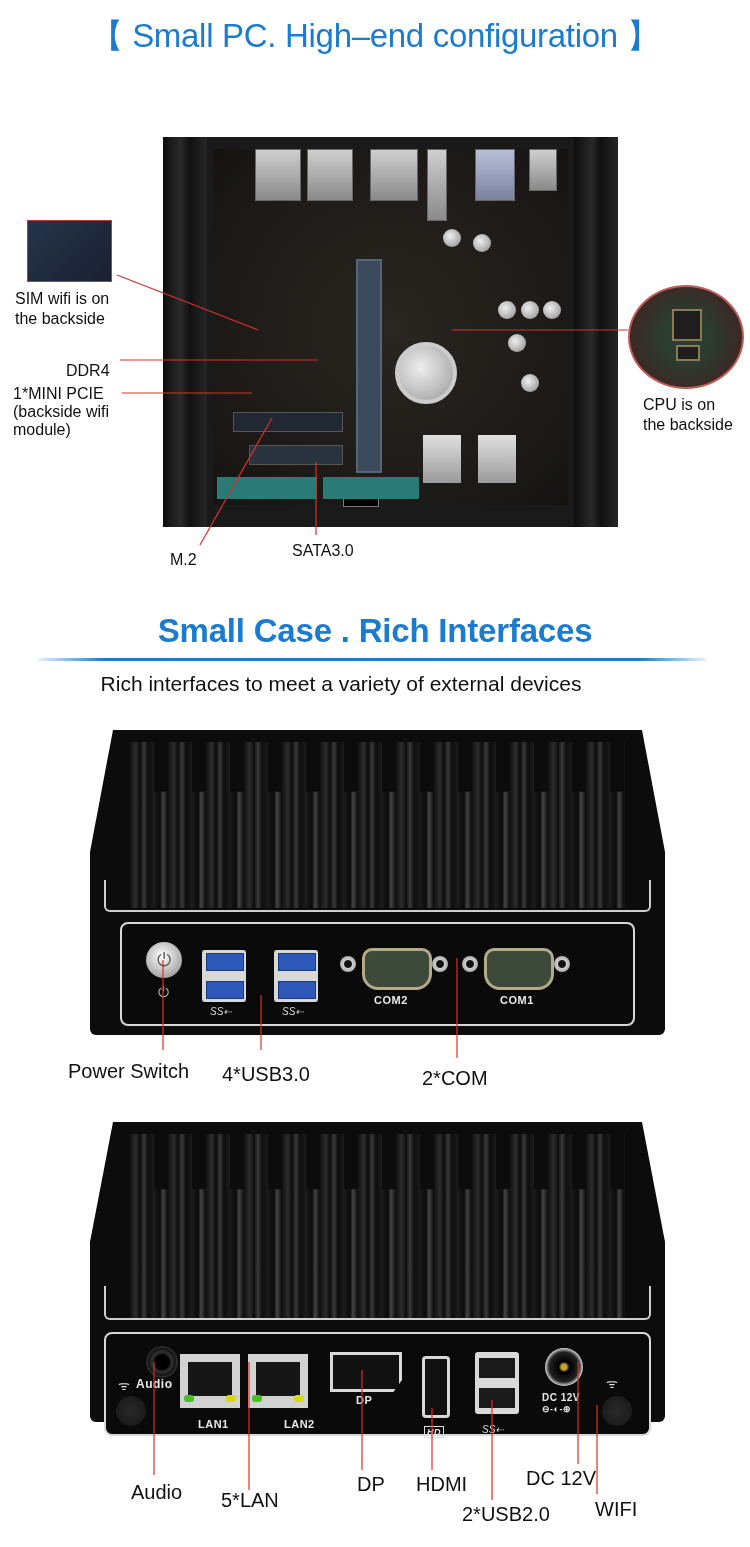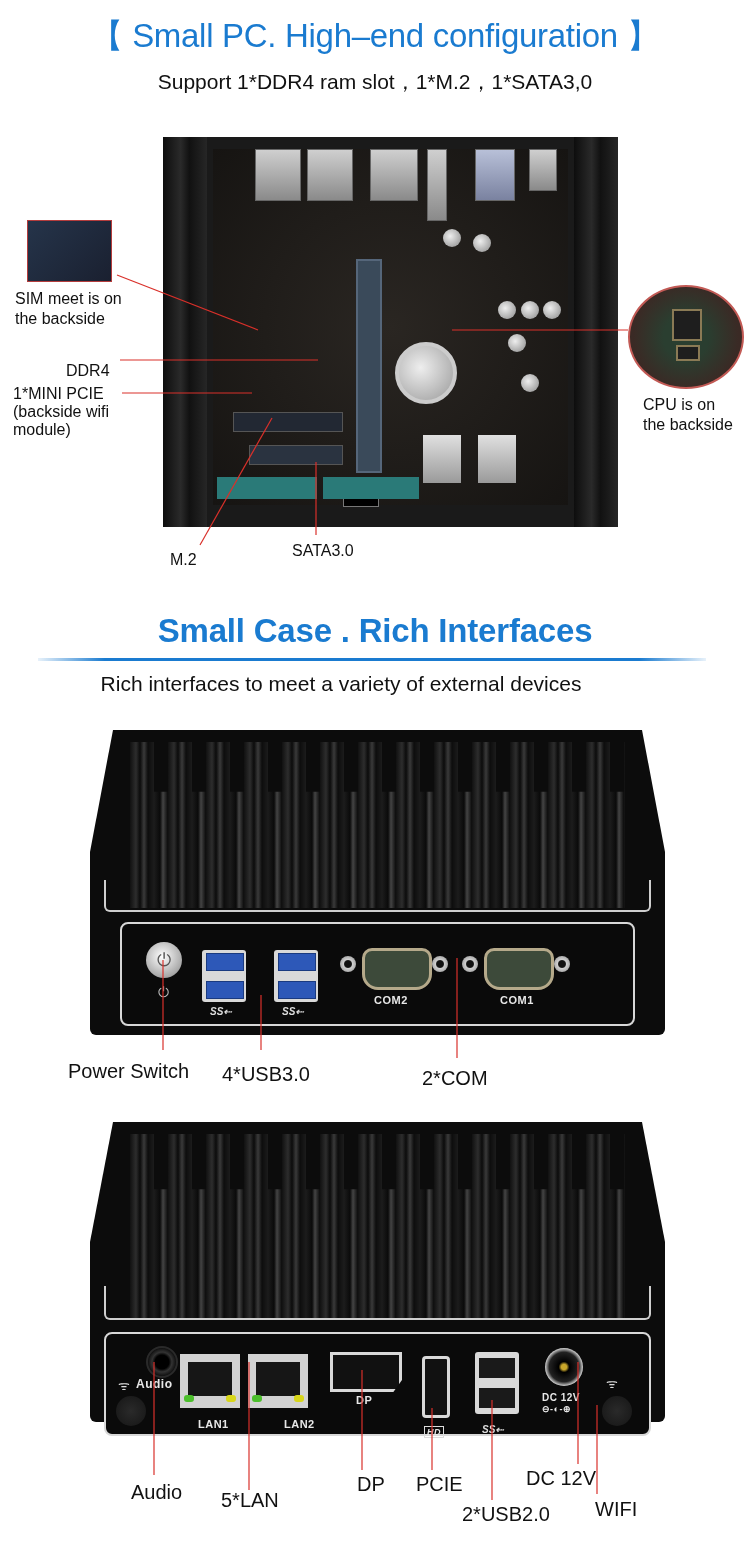--- a/index.html
+++ b/index.html
@@ -47,29 +47,28 @@
   .rj45{position:absolute;width:60px;height:54px;background:#d2d2d2;}
   .rj45 .hole{position:absolute;left:8px;top:8px;width:44px;height:34px;background:#161616;}
   .rj45 .ledg{position:absolute;left:4px;bottom:6px;width:10px;height:7px;background:#4bbf2b;border-radius:3px;}
   .rj45 .ledy{position:absolute;right:4px;bottom:6px;width:10px;height:7px;background:#d8d61a;border-radius:3px;}
   .pwr{position:absolute;width:36px;height:36px;border-radius:50%;background:radial-gradient(circle at 45% 40%,#fff,#a8a8a8 70%,#666);display:flex;align-items:center;justify-content:center;color:#555;font-size:18px;}
   .jack{position:absolute;width:28px;height:28px;border-radius:50%;background:radial-gradient(#000 35%,#333 50%,#111 70%);border:2px solid #2a2a2a;}
   .dcjack{position:absolute;width:38px;height:38px;border-radius:50%;background:radial-gradient(#c9a62a 10%,#000 20%,#222 55%,#ccc 70%,#888);}
   .foot{position:absolute;width:30px;height:30px;border-radius:50%;background:radial-gradient(#2a2a2a,#151515);}
   .dp{position:absolute;width:66px;height:34px;background:#111;border:3px solid #d9d9d9;clip-path:polygon(0 0,100% 0,100% 70%,88% 100%,0 100%);}
   .hdmi{position:absolute;width:22px;height:56px;background:#111;border:3px solid #d9d9d9;border-radius:4px;}
-  .ss{position:absolute;color:#ddd;font-size:10px;font-style:italic;font-weight:bold;}
+  .ss{position:absolute;color:#ddd;font-size:10px;font-style:italic;font-weight:normal;}
   .wifi{position:absolute;color:#ddd;font-size:13px;}
 </style>
 </head>
 <body>
 
 <div class="abs title1">【 Small PC. High–end configuration 】</div>
 <div class="abs sub1">
-  <div>Support 1*DDR4 ram slot，1*M.2，1*SATA3,0</div>
 </div>
 
 <div class="abs board">
   <div class="fin" style="left:0;"></div>
   <div class="fin" style="right:0;"></div>
   <div class="pcb">
     <div class="port-top" style="left:42px;width:44px;"></div>
     <div class="port-top" style="left:94px;width:44px;"></div>
     <div class="port-top" style="left:157px;width:46px;"></div>
     <div class="port-top" style="left:214px;width:18px;height:70px;"></div>
@@ -94,21 +93,21 @@
   </div>
 </div>
 
 <div class="abs inset-sim"></div>
 <div class="abs inset-cpu">
   <div class="die"></div>
   <div class="die2"></div>
 </div>
 
 <div class="abs lbl" style="left:15px;top:289px;">
-  <div>SIM meet is on</div>
+  <div>SIM wifi is on</div>
   <div>the backside</div>
 </div>
 <div class="abs lbl" style="left:66px;top:352px;margin-top:9px;">DDR4</div>
 <div class="abs lbl" style="left:13px;top:385px;line-height:18px;">
   <div>1*MINI PCIE</div>
   <div>(backside wifi</div>
   <div>module)</div>
 </div>
 <div class="abs lbl" style="left:170px;top:550px;">M.2</div>
 <div class="abs lbl" style="left:292px;top:541px;">SATA3.0</div>
@@ -206,21 +205,21 @@
     <div class="port-lbl" style="left:436px;top:58px;font-size:10px;">DC 12V</div>
     <div class="port-lbl" style="left:436px;top:70px;font-size:9px;">⊖-◐-⊕</div>
     <div class="wifi" style="left:500px;top:40px;">ᯤ</div>
     <div class="foot" style="left:496px;top:62px;"></div>
   </div>
 </div>
 
 <div class="abs lbl-lg" style="left:131px;top:1480px;">Audio</div>
 <div class="abs lbl-lg" style="left:221px;top:1488px;">5*LAN</div>
 <div class="abs lbl-lg" style="left:357px;top:1472px;">DP</div>
-<div class="abs lbl-lg" style="left:416px;top:1472px;">PCIE</div>
+<div class="abs lbl-lg" style="left:416px;top:1472px;">HDMI</div>
 <div class="abs lbl-lg" style="left:462px;top:1502px;">2*USB2.0</div>
 <div class="abs lbl-lg" style="left:526px;top:1466px;">DC 12V</div>
 <div class="abs lbl-lg" style="left:595px;top:1497px;">WIFI</div>
 
 <svg class="abs" style="left:0;top:900px;" width="750" height="647">
   <g stroke="#d9302a" stroke-width="1.2" fill="none">
 
     <line x1="163" y1="60" x2="163" y2="150"></line>
     <line x1="261" y1="95" x2="261" y2="150"></line>
     <line x1="457" y1="58" x2="457" y2="158"></line>

